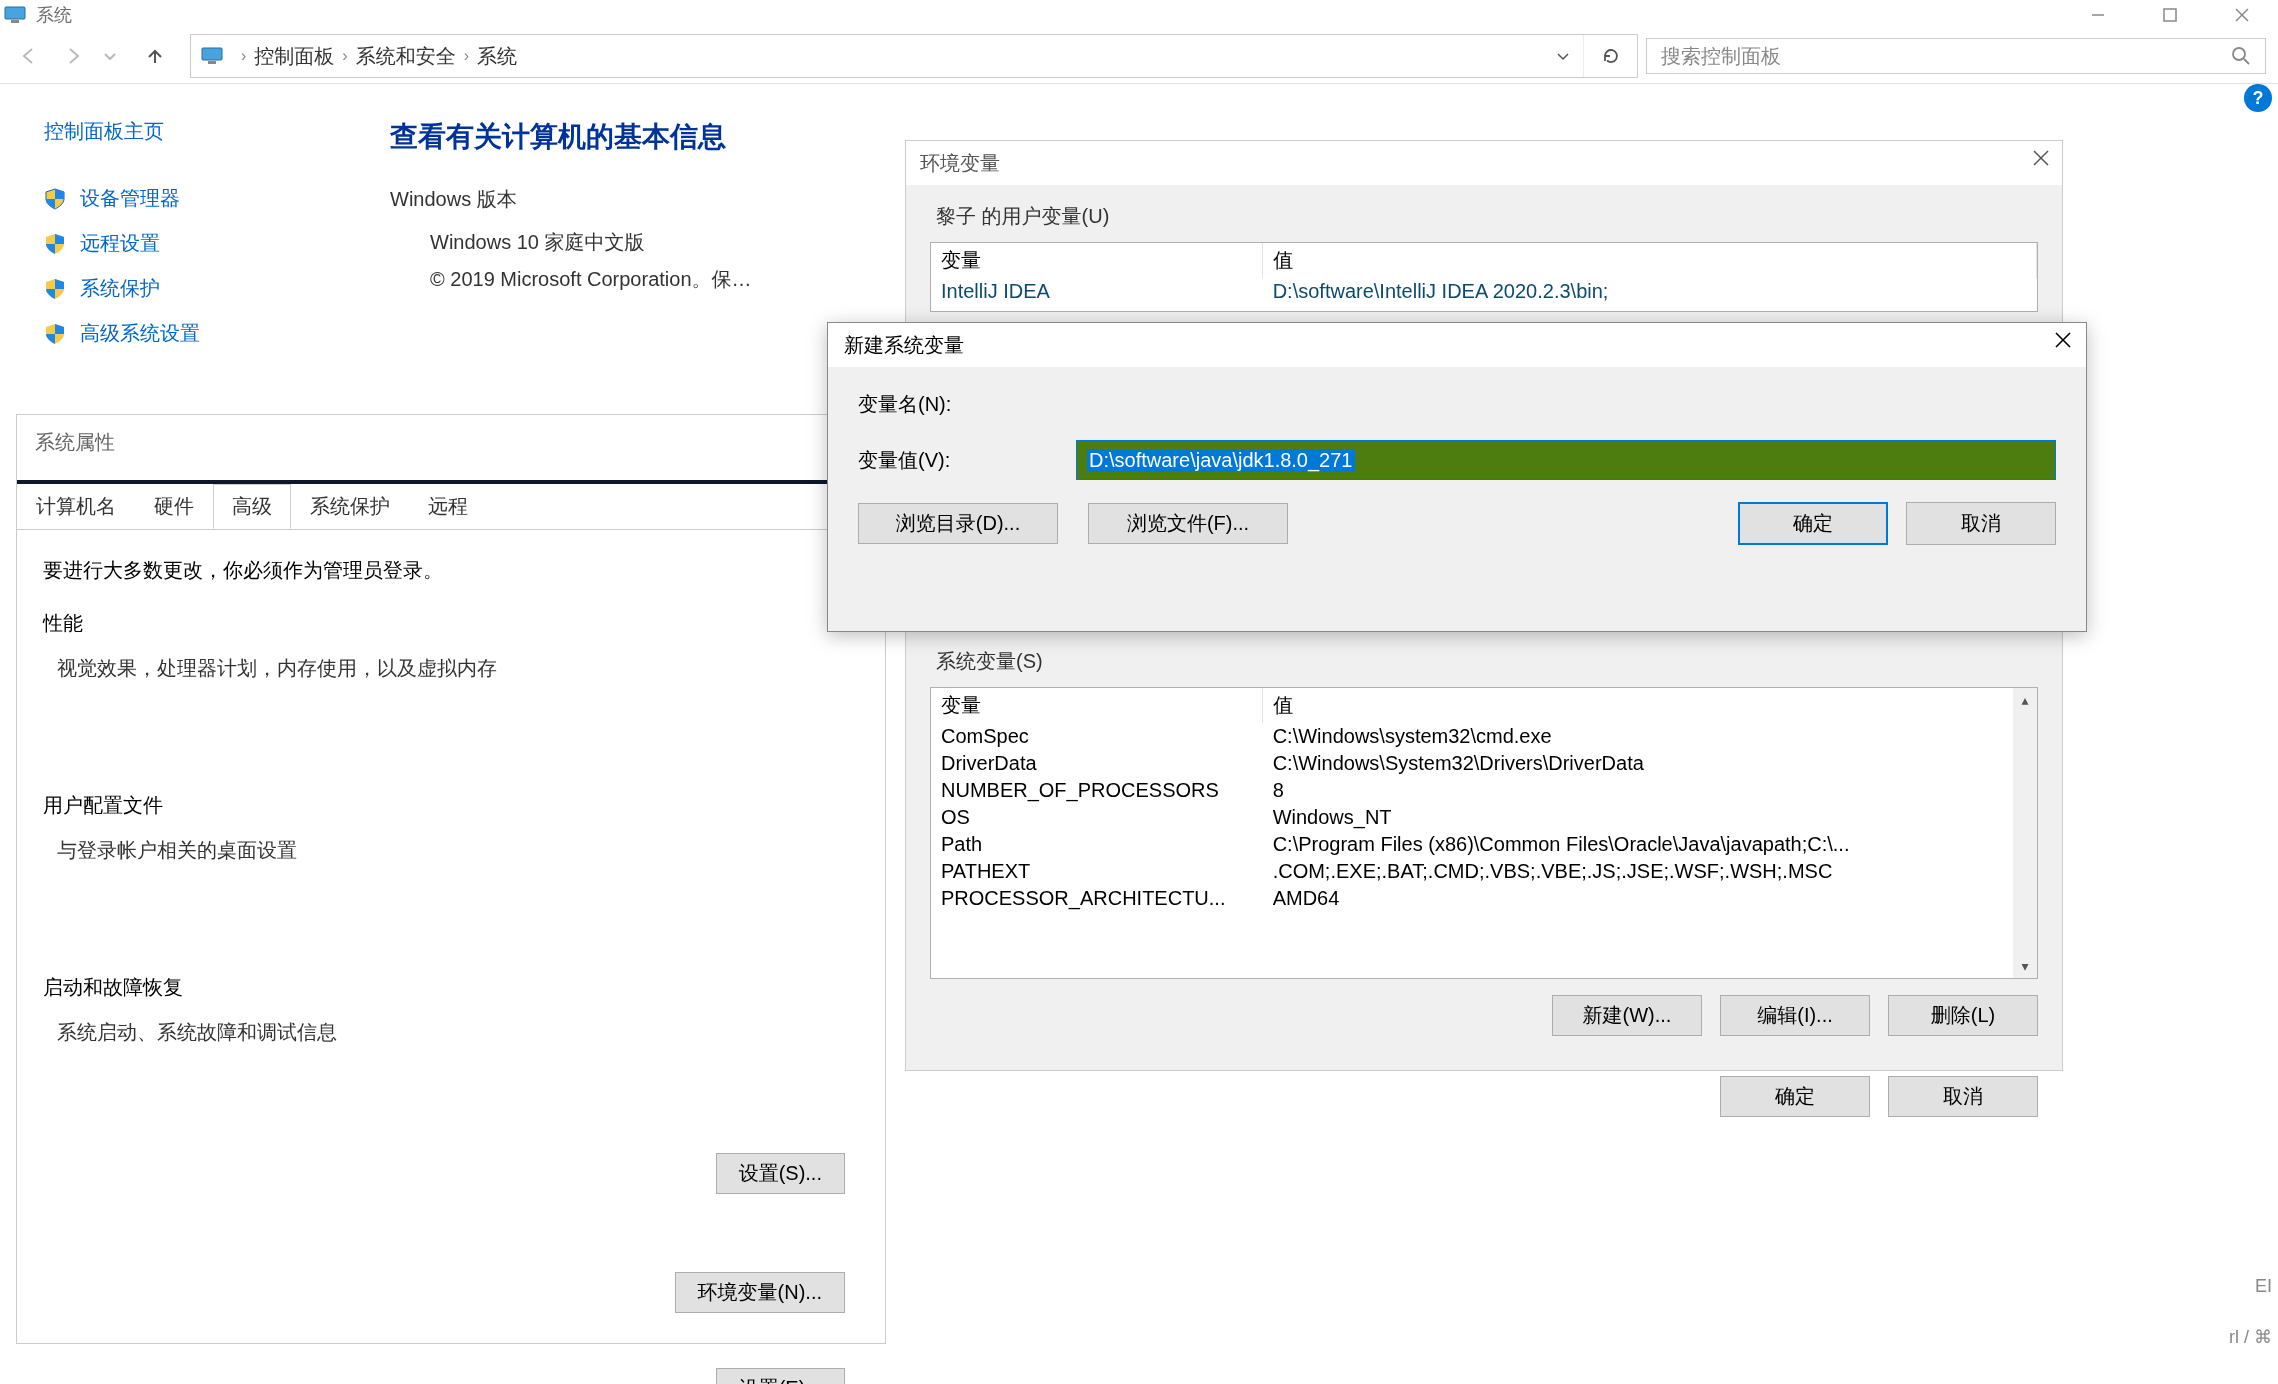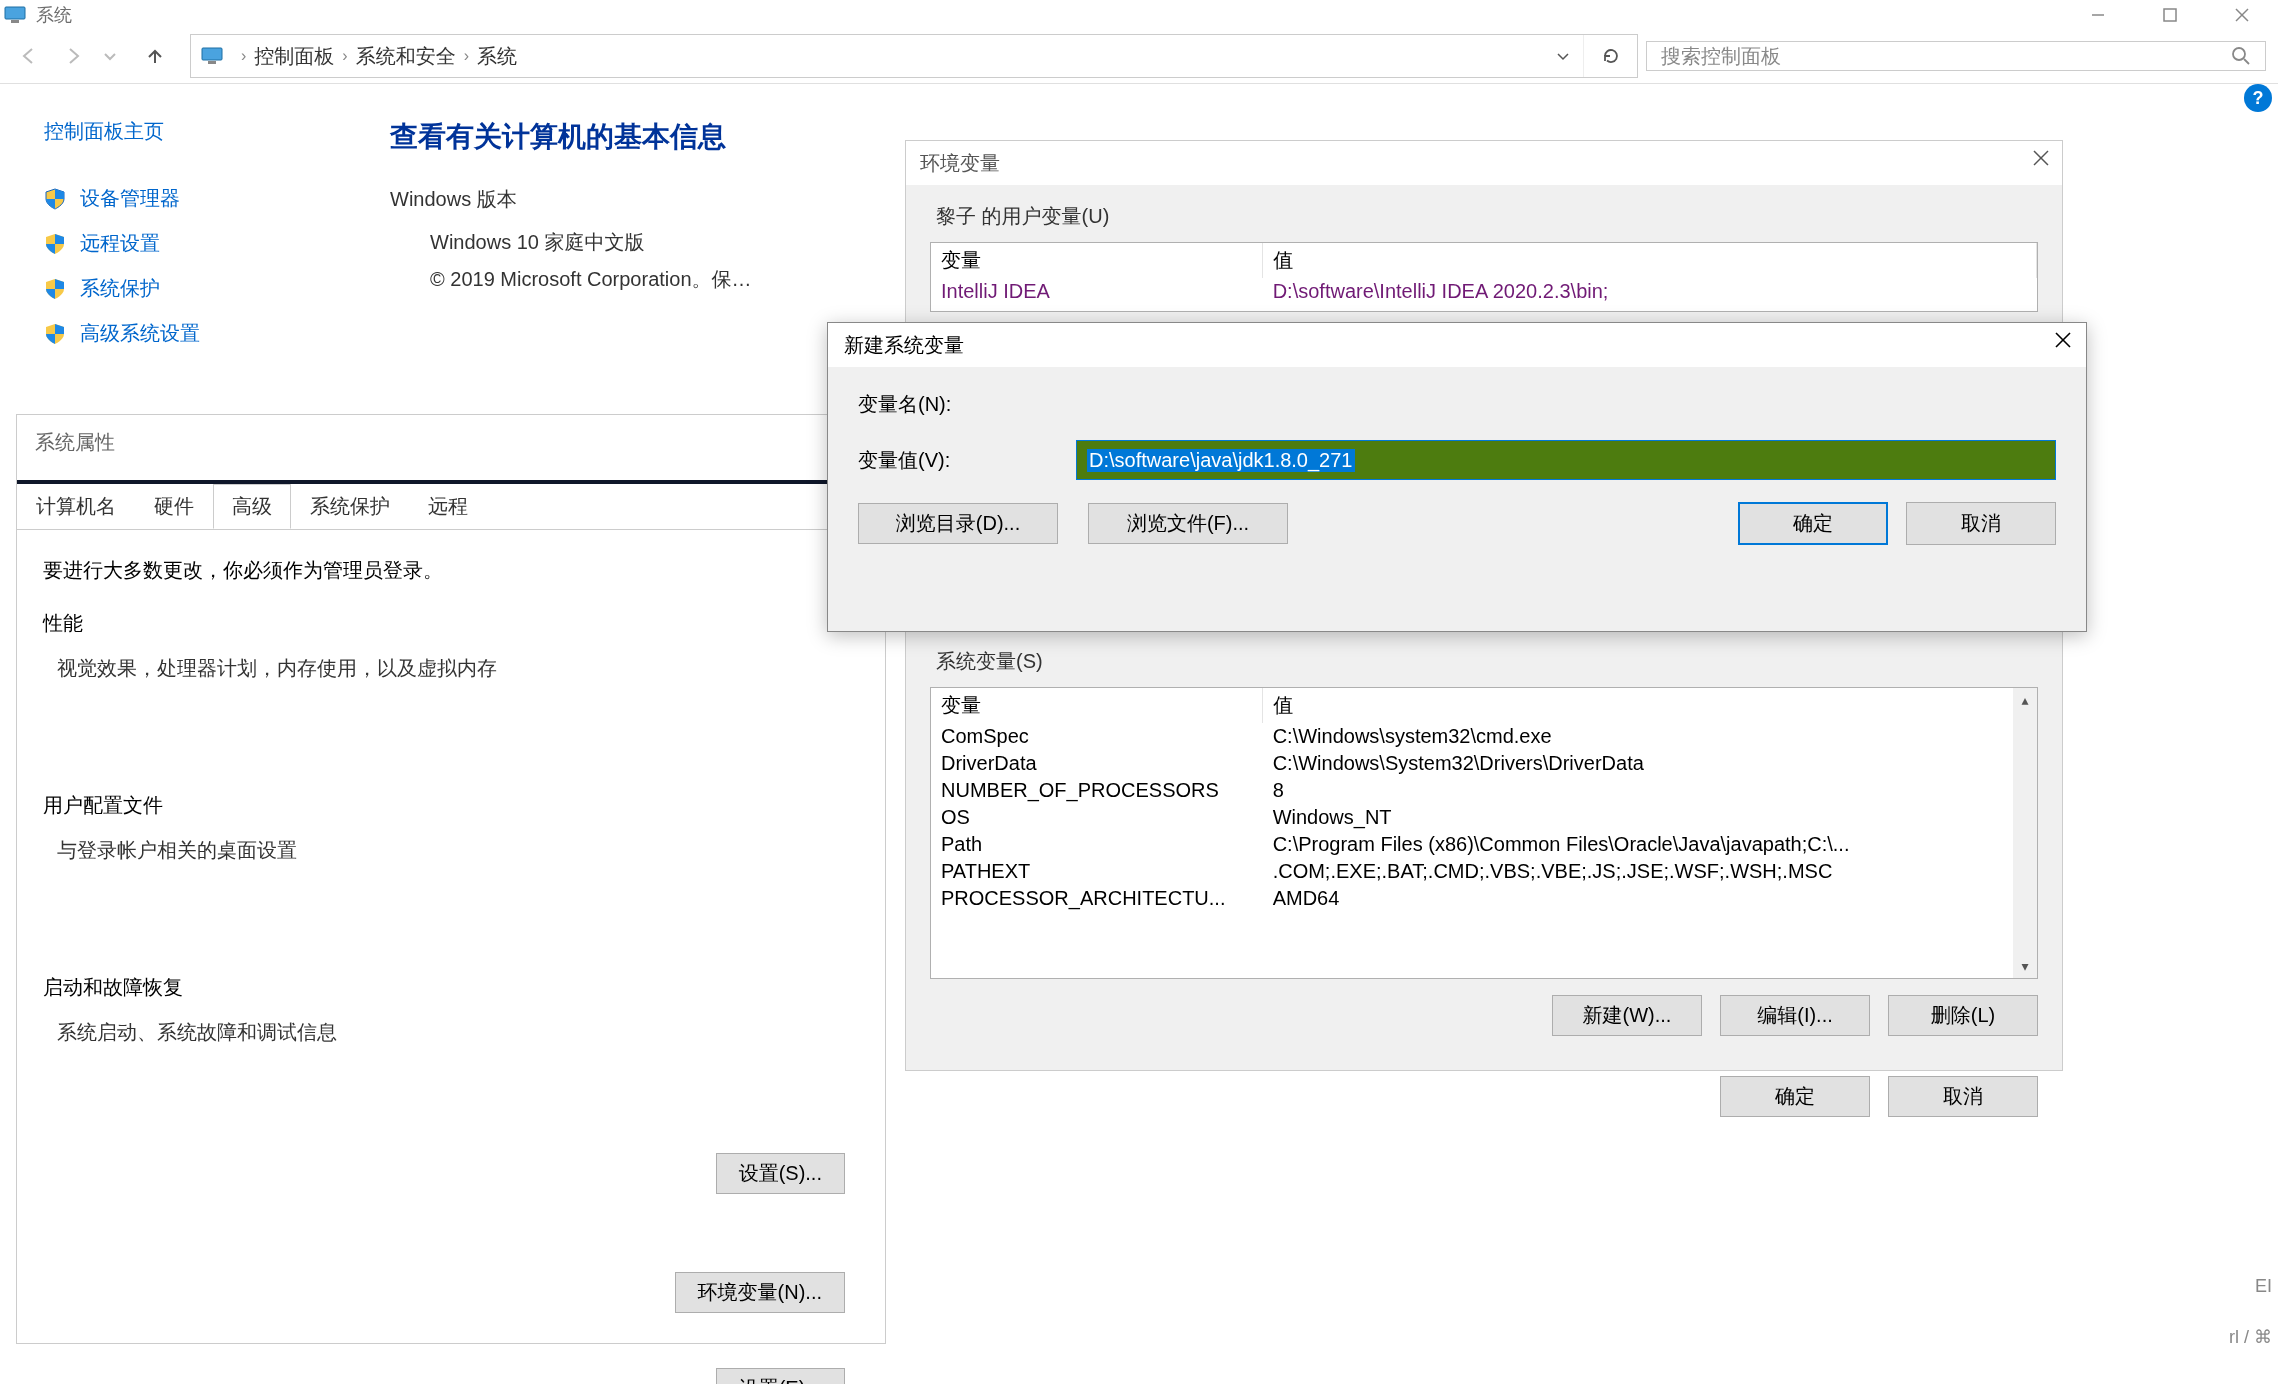--- a/index.html
+++ b/index.html
@@ -14,21 +14,21 @@
 
   .nav-row { height: 52px; display:flex; align-items:center; padding: 0 12px; }
   .nav-arrow { width:34px; height:34px; display:flex;align-items:center;justify-content:center; color:#aaa; margin-right:10px;}
   .nav-up { width:34px; height:34px; display:flex;align-items:center;justify-content:center; color:#606060; margin-left:8px;}
   .addr-bar { flex:1; height:44px; border:1px solid #ccc; margin-left:18px; display:flex; align-items:center; padding:0 10px; position:relative; background:#fff;}
   .addr-bar .mon { margin-right:14px; font-size:18px; }
   .crumb { color:#333; padding:0 4px; }
   .crumb-sep { color:#888; padding:0 4px; font-size:16px;}
   .addr-drop { position:absolute; right:54px; top:0; height:100%; width:40px; display:flex;align-items:center;justify-content:center;}
   .addr-refresh { position:absolute; right:0; top:0; height:100%; width:54px; display:flex;align-items:center;justify-content:center; border-left:1px solid #eee;}
-  .search-bar { width:620px; height:30px; border:1px solid #ccc; margin-left:8px; display:flex; align-items:center; padding:0 14px; color:#888; position:relative; background:#fff;}
+  .search-bar { width:620px; height:36px; border:1px solid #ccc; margin-left:8px; display:flex; align-items:center; padding:0 14px; color:#888; position:relative; background:#fff;}
   .search-bar .mag { position:absolute; right:14px; }
 
   .sys-body { position:absolute; top:83px; left:0; right:0; bottom:0; border-top:1px solid #e0e0e0; display:flex; }
   .left-pane { width:390px; padding:34px 0 0 44px; }
   .cp-home { color:#0066cc; font-size:20px; margin-bottom:40px; }
   .shield-link { display:flex; align-items:center; margin-bottom:18px; }
   .shield-link .sh { margin-right:14px; }
   .shield-link span.t { color:#0066cc; }
 
   .right-content { padding-top:34px; flex:1; }
@@ -66,21 +66,21 @@
   .env-table-frame.top { height:70px; }
   .env-table { width:100%; border-collapse:collapse; font-size:20px;}
   .env-table th { text-align:left; font-weight:400; padding:4px 10px; border-right:1px solid #e4e4e4; background:#fff;}
   .env-table td { padding:2px 10px; white-space:nowrap; overflow:hidden; text-overflow:ellipsis; max-width:0;}
   .env-table-frame.sys { height:292px; position:relative;}
   .env-scroll { position:absolute; right:0; top:0; bottom:0; width:24px; background:#f0f0f0; display:flex;flex-direction:column;align-items:center;justify-content:space-between;}
   .env-scroll .arrow{font-size:14px;color:#555;padding:4px 0;}
   .env-buttons { display:flex; justify-content:flex-end; gap:18px; margin-bottom:40px;}
   .env-buttons button, .env-okcancel button, .newvar-buttons button { background:#e1e1e1; border:1px solid #adadad; padding:6px 0; width:150px; font-size:20px; color:#000; font-family:inherit;}
   .env-okcancel { display:flex; justify-content:flex-end; gap:18px; margin-top:40px;}
-  .user-trunc { color:#701a75; padding-left:10px;}
+  .user-trunc { color:#0c4a6e; padding-left:10px;}
 
   
   .newvar { position:absolute; left:827px; top:322px; width:1260px; height:310px; background:#f0f0f0; border:1px solid #888; box-shadow:0 4px 18px rgba(0,0,0,.25); }
   .newvar .dlg-titlebar { background:#fff; height:44px; display:flex;align-items:center; padding:0 16px; color:#000; font-size:20px; position:relative;}
   .newvar .dlg-close { position:absolute; right:14px; top:8px;}
   .newvar-body { padding:24px 30px 18px 30px;}
   .nv-row { display:flex; align-items:center; margin-bottom:22px;}
   .nv-label { width:210px; color:#000; }
   .nv-input { flex:1; height:40px; border:1px solid #7a7a7a; background:#fff; padding:0 10px; font-size:20px; color:#000; font-family:inherit;}
   .nv-input-sel { flex:1; height:40px; border:1px solid #0078d7; background:#4d7c0f; position:relative; font-size:20px; color:#fff; padding:0 10px; display:flex; align-items:center;margin-left:8px;}

